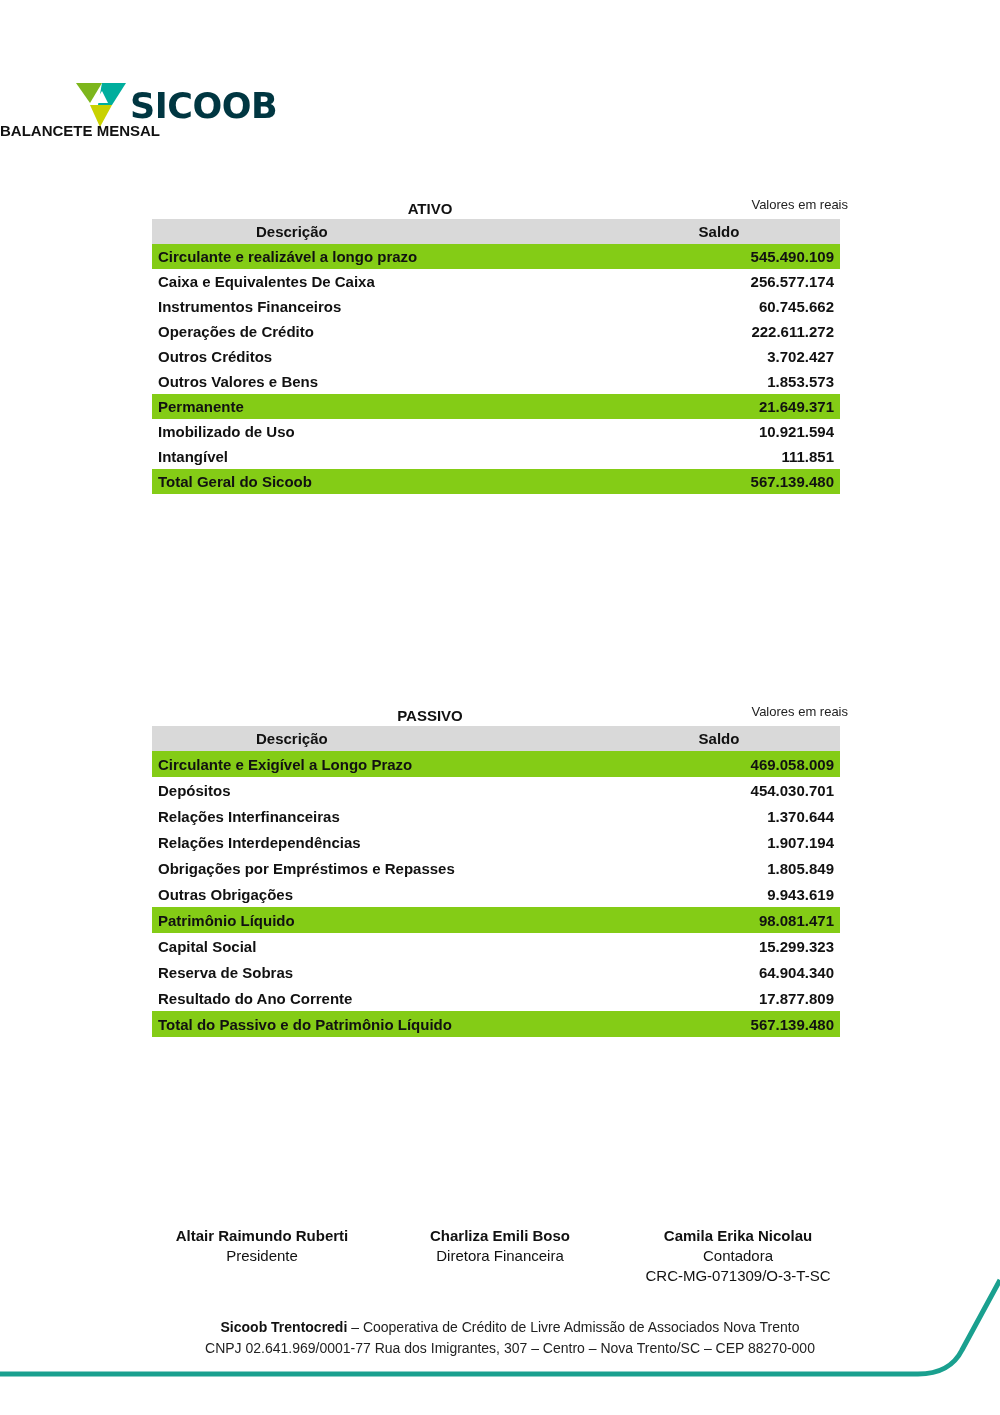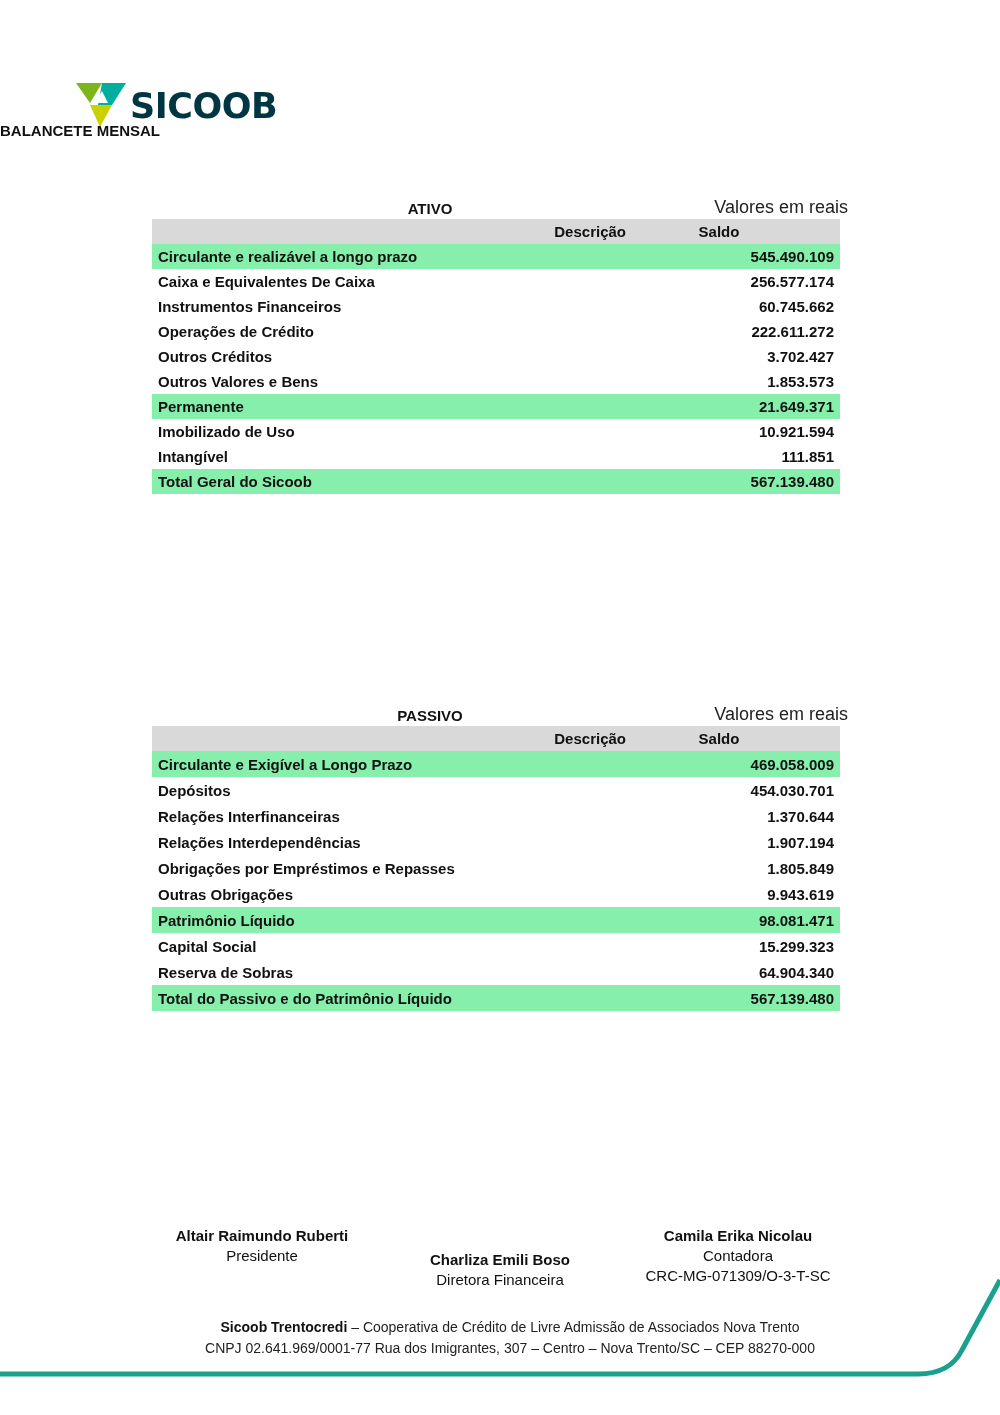--- a/index.html
+++ b/index.html
@@ -15,28 +15,28 @@
     }
     .title-block { position: absolute; top: 118px; left: 0; width: 1000px; text-align: left; }
     .title-block div { font-weight: bold; font-size: 15px; line-height: 26px; }
 
     .section { position: absolute; left: 152px; width: 688px; }
     .section-head { position: relative; height: 26px; }
     .section-label {
       position: absolute; left: 0; width: 556px; text-align: center;
       font-weight: bold; font-size: 15px; top: 7px;
     }
-    .units { position: absolute; right: -8px; top: 4px; font-size: 18px; color: #222; }
+    .units { position: absolute; right: -8px; top: 4px; font-size: 13px; color: #222; }
     table { width: 688px; border-collapse: collapse; table-layout: fixed; }
     td, th { padding: 0 6px; height: 25px; font-size: 15px; white-space: nowrap; font-weight: bold; }
     th { background: #d9d9d9; font-weight: bold; }
-    th.desc { text-align: right; padding-left: 62px; margin-left: 40px; }
+    th.desc { text-align: left; padding-left: 104px; margin-left: 40px; }
     th.saldo { text-align: center; padding-right: 40px; }
     td.val { text-align: right; }
-    tr.group td { background: #86efac; font-weight: bold; }
+    tr.group td { background: #84cc16; font-weight: bold; }
     col.c1 { width: 480px; }
     col.c2 { width: 208px; }
     #passivo td { height: 26px; }
 
     .signatures { position: absolute; top: 1226px; left: 0; width: 1000px; }
     .sig { position: absolute; text-align: center; font-size: 15px; line-height: 20px; }
     .sig .name { font-weight: bold; }
     .footer { position: absolute; top: 1317px; left: 0; width: 1020px; text-align: center; font-size: 14px; line-height: 21px; color: #222; }
     .footer b { color: #111; }
     .wave { position: absolute; left: 0; top: 1270px; }
@@ -165,34 +165,38 @@
           <td class="val">98.081.471</td>
         </tr>
         <tr>
           <td>Capital Social</td>
           <td class="val">15.299.323</td>
         </tr>
         <tr>
           <td>Reserva de Sobras</td>
           <td class="val">64.904.340</td>
         </tr>
+        <tr>
+          <td>Resultado do Ano Corrente</td>
+          <td class="val">17.877.809</td>
+        </tr>
         <tr class="group">
           <td>Total do Passivo e do Patrimônio Líquido</td>
           <td class="val">567.139.480</td>
         </tr>
       </tbody>
   </table>
 </div>
 
 <div class="signatures">
   <div class="sig" style="left:162px; width:200px;">
     <div class="name">Altair Raimundo Ruberti</div>
     <div>Presidente</div>
   </div>
-  <div class="sig" style="left:400px; width:200px;margin-top:24px;">
+  <div class="sig" style="left:400px; width:200px;">
     <div class="name">Charliza Emili Boso</div>
     <div>Diretora Financeira</div>
   </div>
   <div class="sig" style="left:628px; width:220px;">
     <div class="name">Camila Erika Nicolau</div>
     <div>Contadora</div>
     <div>CRC-MG-071309/O-3-T-SC</div>
   </div>
 </div>
 

